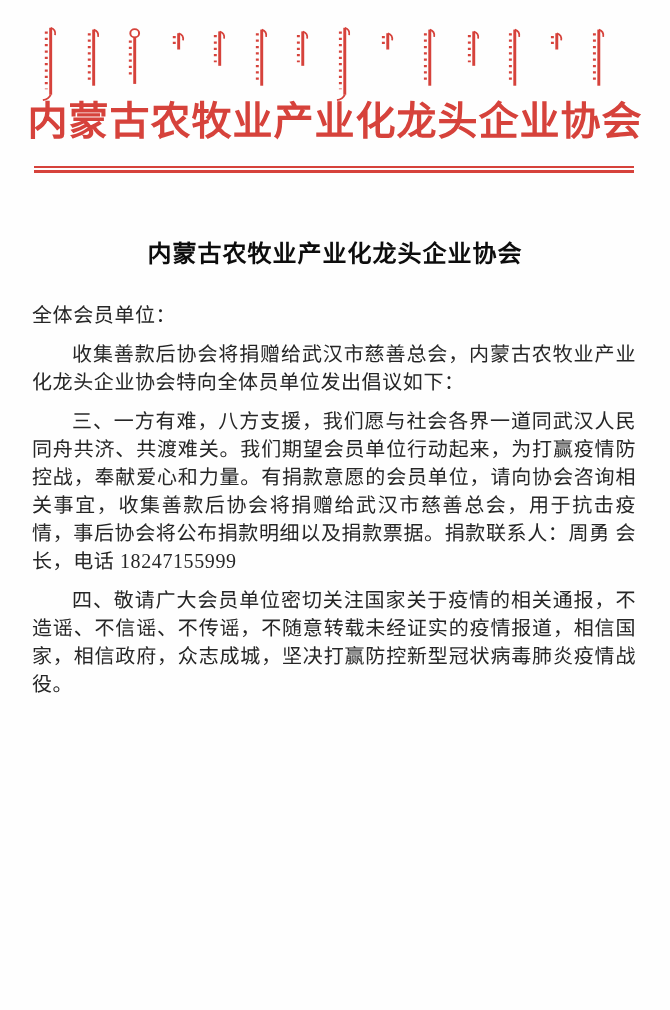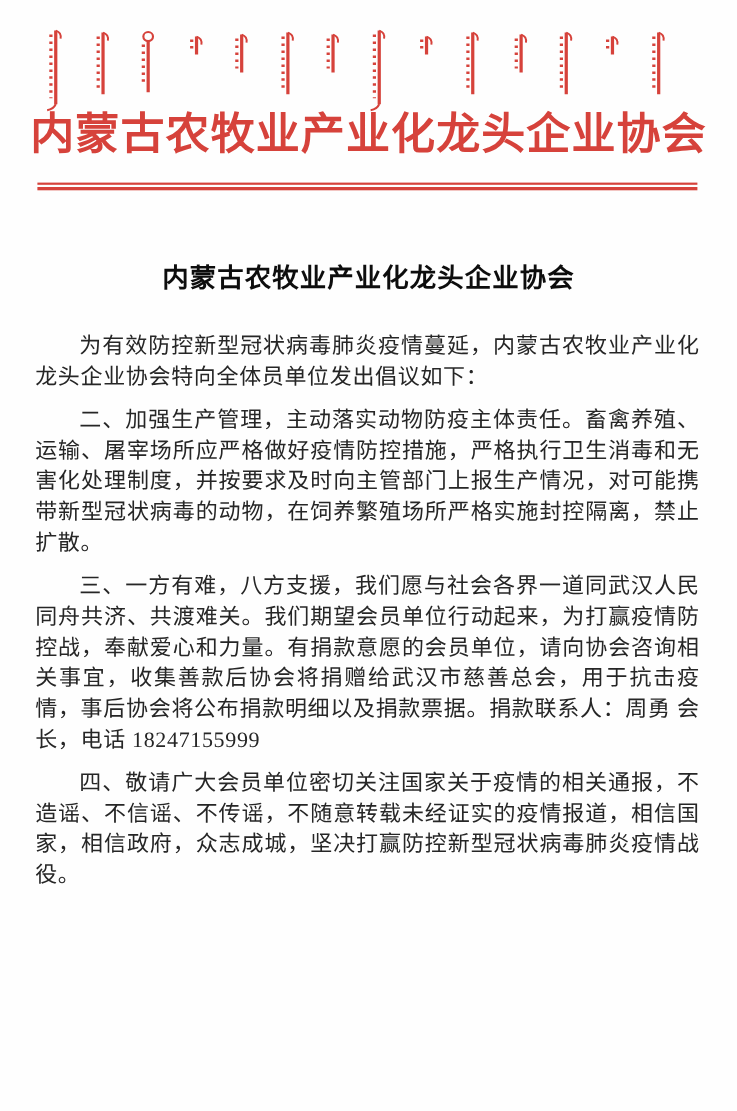--- a/index.html
+++ b/index.html
@@ -124,20 +124,20 @@
     </div>
   </header>
 
   <main>
 
     <h1 class="doc-title">
       <span class="t-line">内蒙古农牧业产业化龙头企业协会</span>
     </h1>
 
     <section class="body-text">
-      <p class="para">为有效防控新型冠状病毒肺炎疫情蔓延，内蒙古农牧业产业化龙头企业协会特向全体员单位发出倡议如下：</p>
-      <p class="para">二、加强生产管理，主动落实动物防疫主体责任。畜禽养殖、运输、屠宰场所应严格做好疫情防控措施，严格执行卫生消毒和无害化处理制度，并按要求及时向主管部门上报生产情况，对可能携带新型冠状病毒的动物，在饲养繁殖场所严格实施封控隔离，禁止扩散。</p>
+      <p class="salutation">全体会员单位：</p>
+      <p class="para">收集善款后协会将捐赠给武汉市慈善总会，内蒙古农牧业产业化龙头企业协会特向全体员单位发出倡议如下：</p>
       <p class="para">三、一方有难，八方支援，我们愿与社会各界一道同武汉人民同舟共济、共渡难关。我们期望会员单位行动起来，为打赢疫情防控战，奉献爱心和力量。有捐款意愿的会员单位，请向协会咨询相关事宜，收集善款后协会将捐赠给武汉市慈善总会，用于抗击疫情，事后协会将公布捐款明细以及捐款票据。捐款联系人：周勇 会长，电话 18247155999</p>
       <p class="para">四、敬请广大会员单位密切关注国家关于疫情的相关通报，不造谣、不信谣、不传谣，不随意转载未经证实的疫情报道，相信国家，相信政府，众志成城，坚决打赢防控新型冠状病毒肺炎疫情战役。</p>
     </section>
 
   </main>
 </div>
 
 </body></html>

